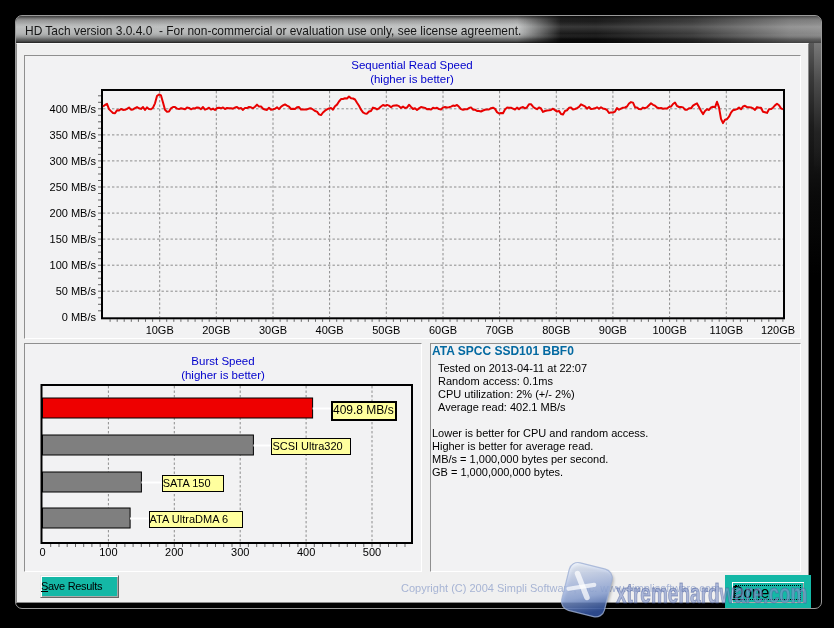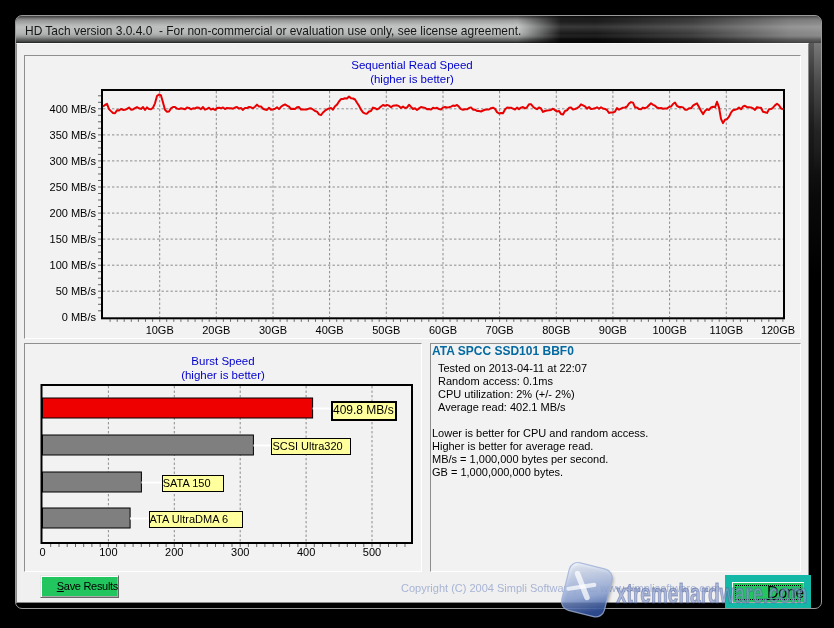--- a/index.html
+++ b/index.html
@@ -12,22 +12,22 @@
 .tbar { position:absolute; left:0; top:0; width:805px; height:42px; color:#141414; font-size:13.5px; }
 .tbar span { position:absolute; left:9px; top:7px; white-space:nowrap; transform:scaleX(0.885); transform-origin:0 0; }
 .client { position:absolute; left:0; top:27px; width:791px; height:558px; background:#f0f0f0;
   border:1px solid #8a8a8a; border-top:1px solid #fafafa; }
 .panel { position:absolute; background:#f2f2f3; border:1px solid; border-color:#8f8f8f #ffffff #ffffff #8f8f8f; }
 .gd { stroke:#8c8c8c; stroke-width:1; stroke-dasharray:2.4,2.1; }
 .tk { stroke:#666666; stroke-width:1; }
 .al { font:11px "Liberation Sans"; fill:#000; }
 .bt { font:11.5px "Liberation Sans"; fill:#0000cc; }
 .yl { position:absolute; background:#ffff9e; border:1px solid #000; text-align:left; font-size:11px; color:#000; }
-.btn { position:absolute; height:21px; background:#22c55e; border:1px solid; border-color:#e6e6e6 #676767 #676767 #e6e6e6;
-  box-shadow: inset 1px 1px 0 #ffffff, inset -1px -1px 0 #a9a9a9; font-size:11px; text-align:right; line-height:21px; color:#000; letter-spacing:-0.3px; }
+.btn { position:absolute; height:21px; background:#14b8a6; border:1px solid; border-color:#e6e6e6 #676767 #676767 #e6e6e6;
+  box-shadow: inset 1px 1px 0 #ffffff, inset -1px -1px 0 #a9a9a9; font-size:11px; text-align:left; line-height:21px; color:#000; letter-spacing:-0.3px; }
 .info div { white-space:pre; }
 </style></head>
 <body>
 <div class="win">
  <svg class="ab" style="left:0;top:0" width="805" height="27" viewBox="0 0 805 27">
 <defs>
 <linearGradient id="tb" x1="0" y1="0" x2="1" y2="0">
  <stop offset="0" stop-color="#585858"></stop>
           <stop offset="0.25" stop-color="#2e2e2e"></stop>
  <stop offset="0.55" stop-color="#141414"></stop>

